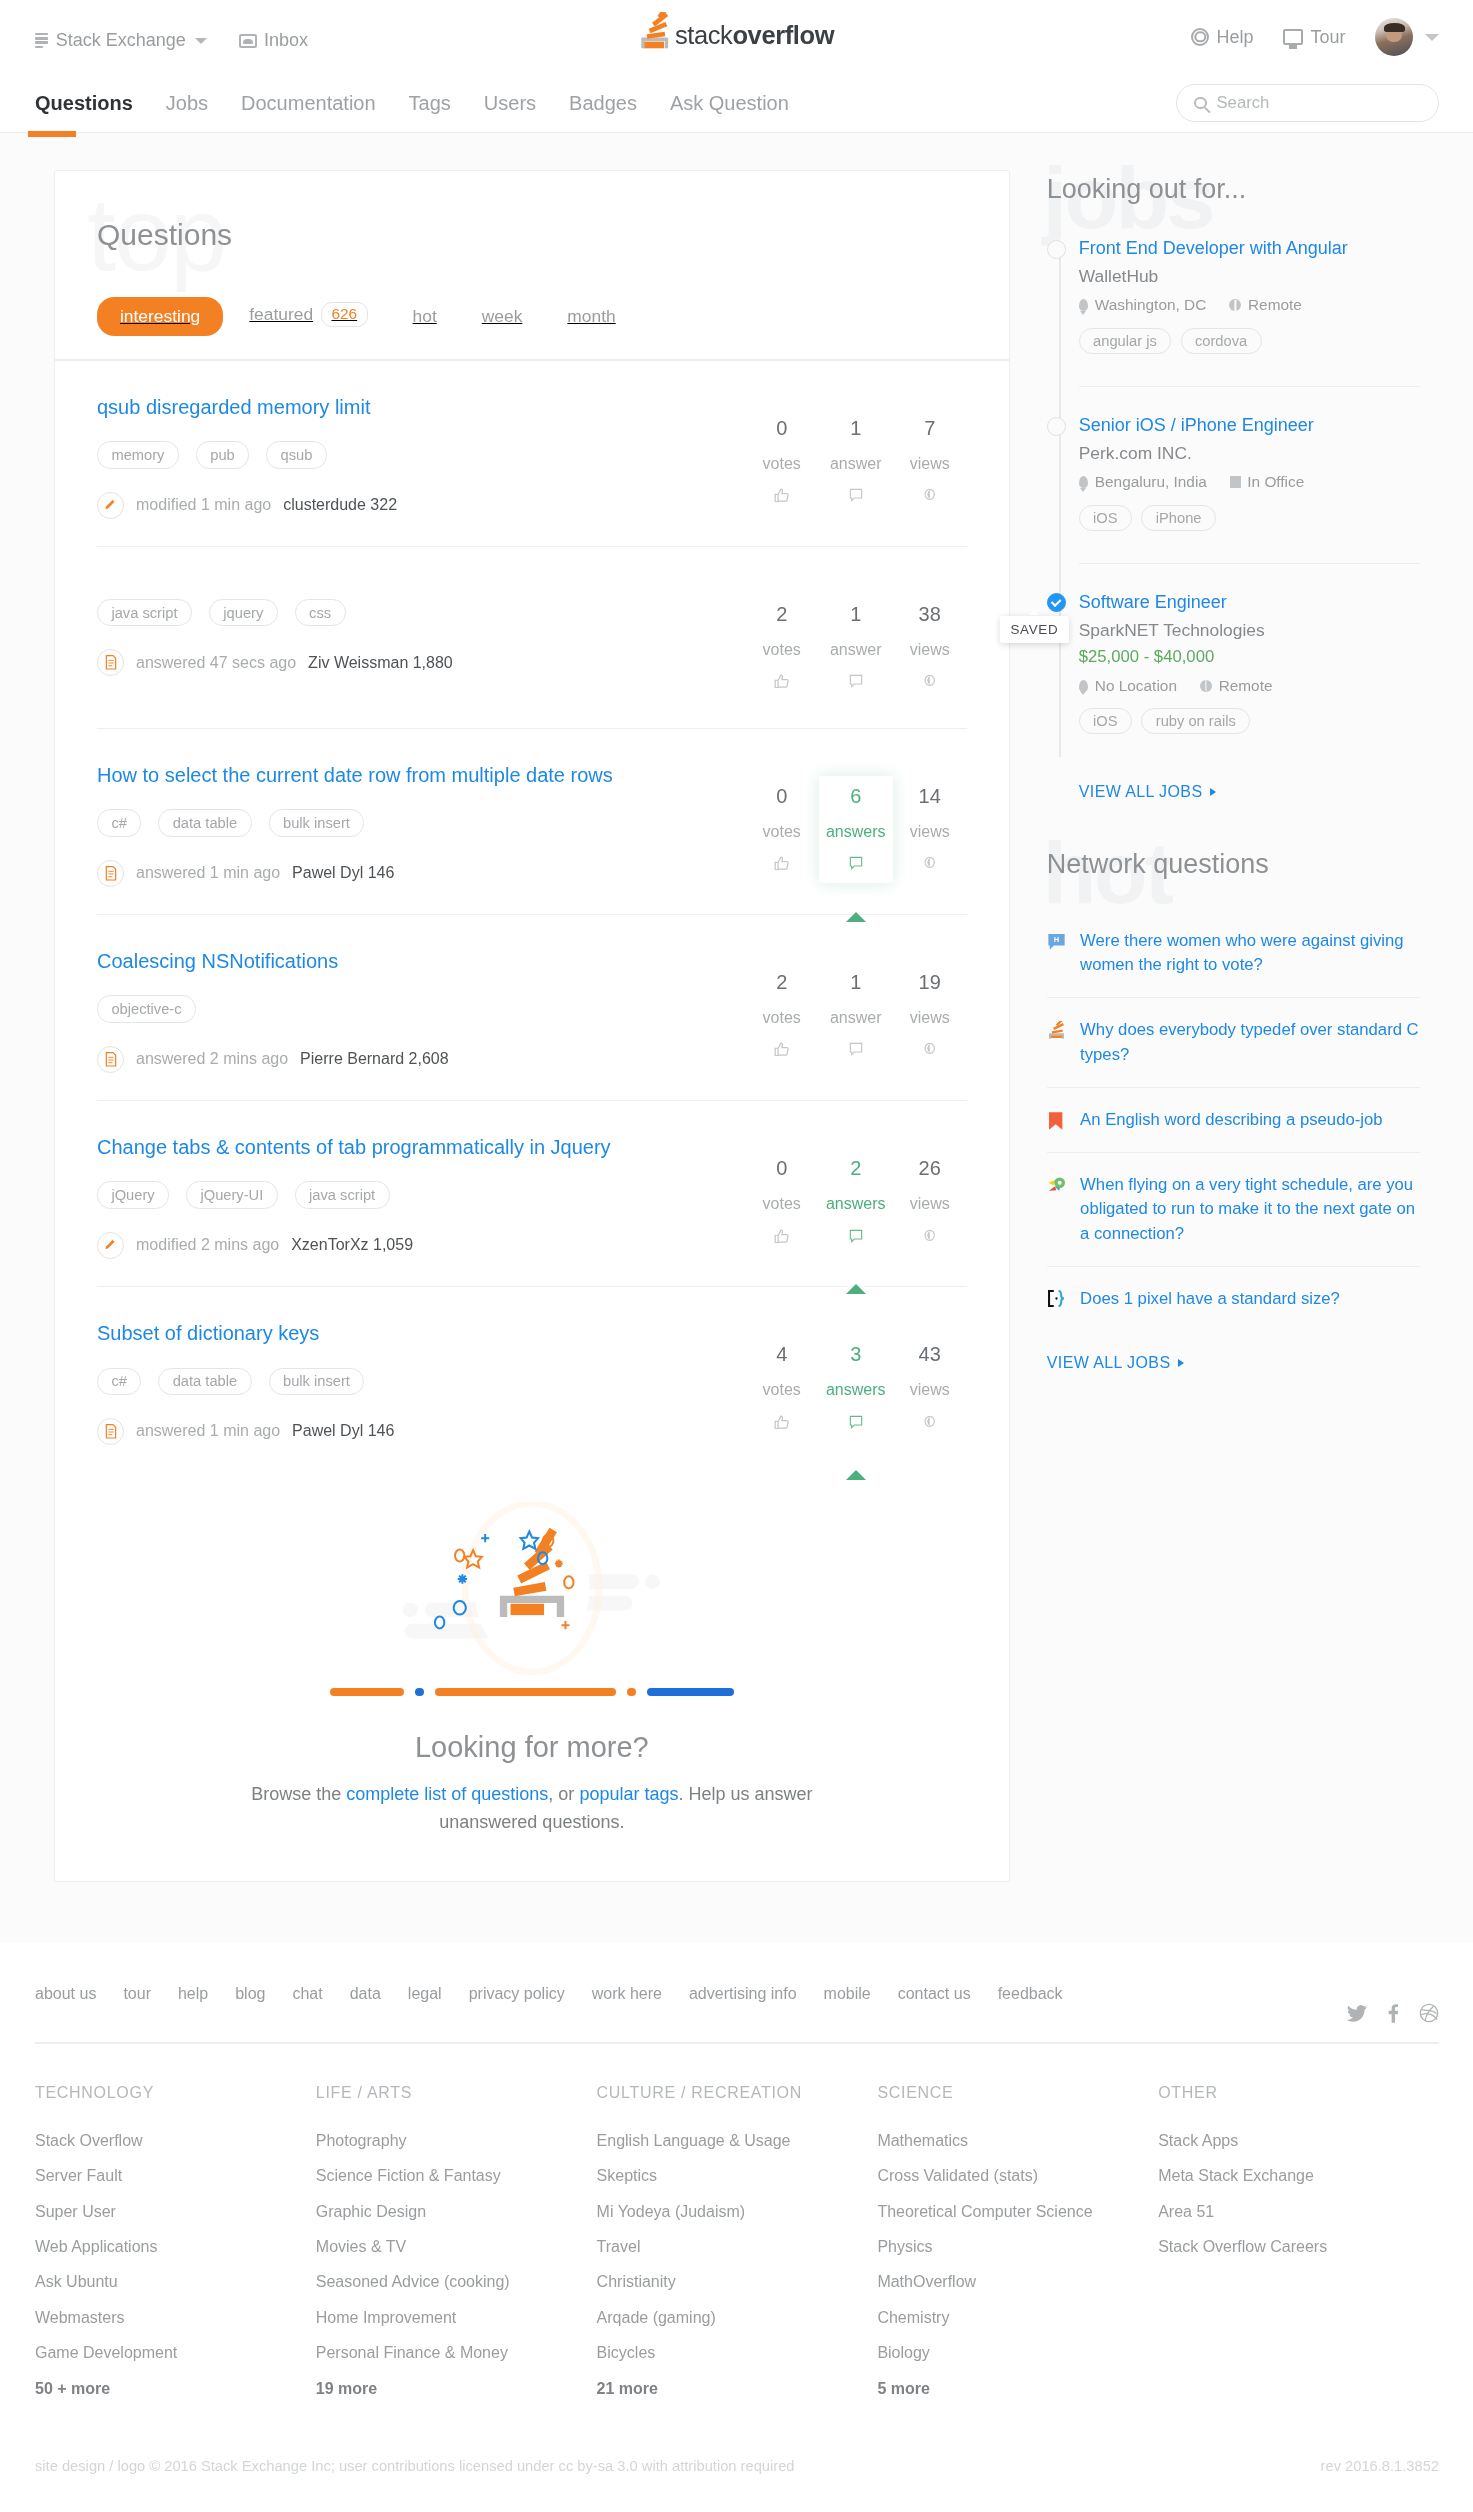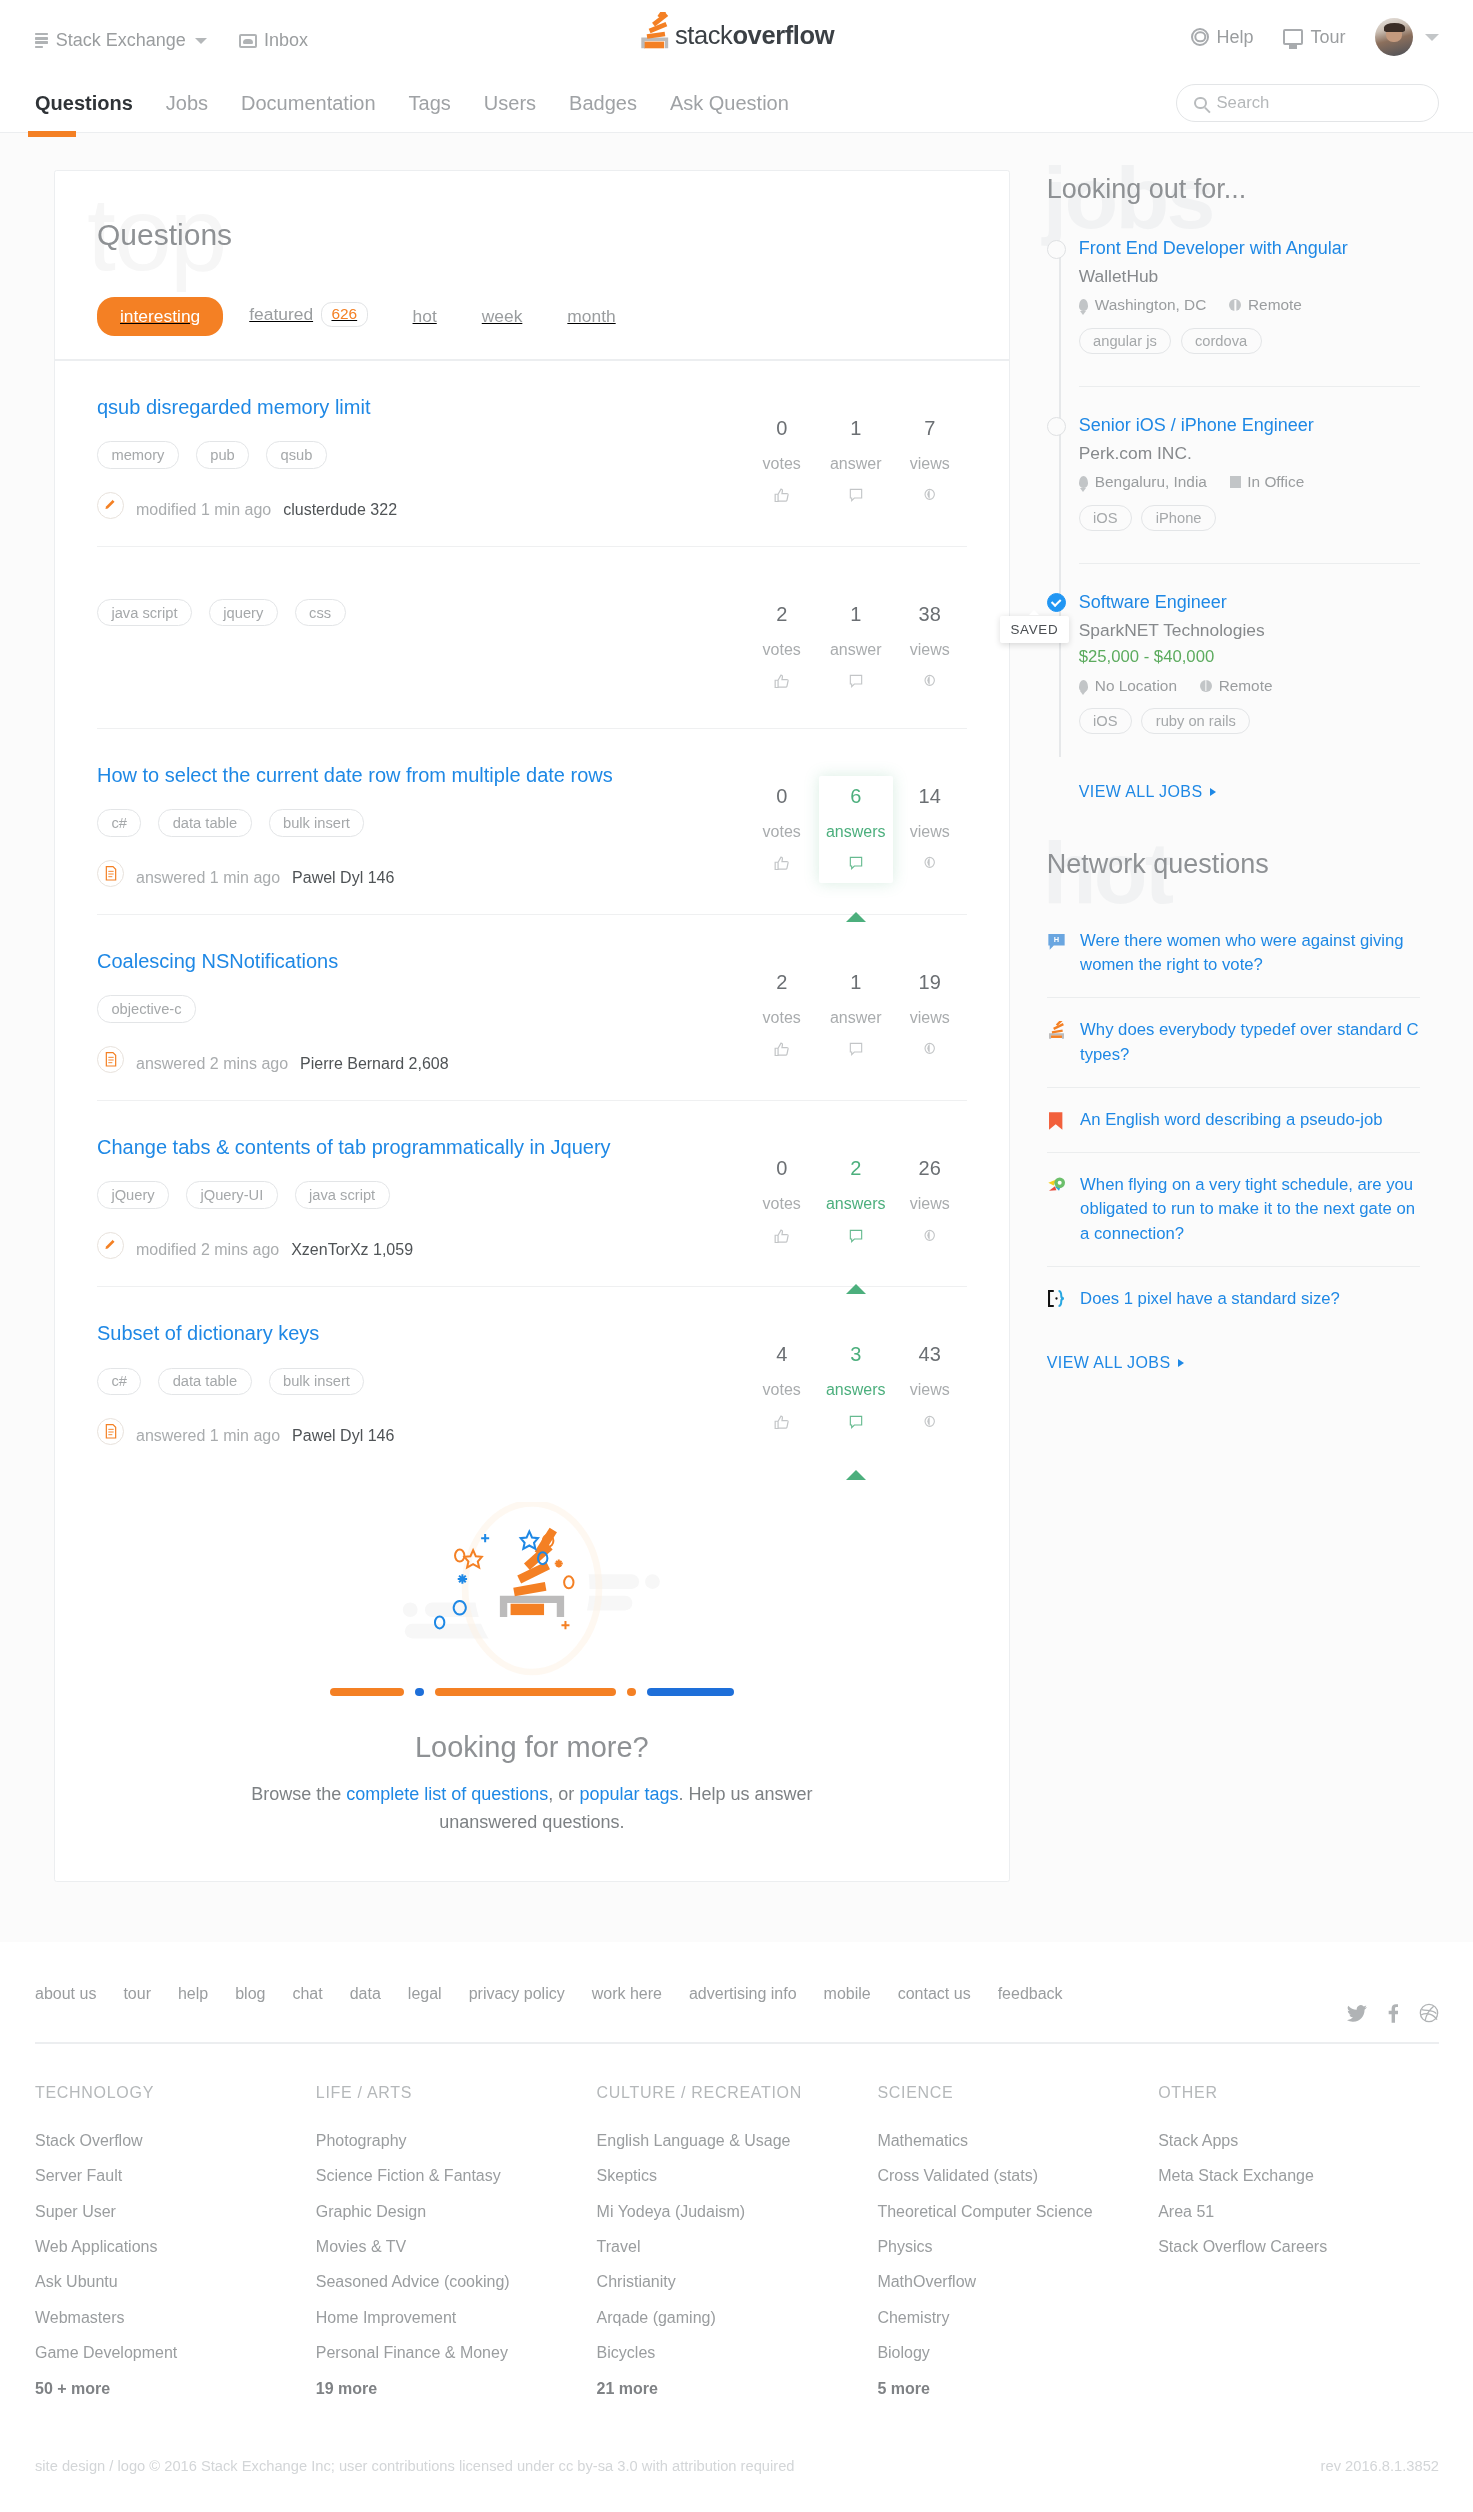--- a/index.html
+++ b/index.html
@@ -146,21 +146,21 @@
   .qleft { flex:1; min-width:0; padding-right: 27px;}
   .qtitle {
     font-size: 20px; color:#1e88e5; line-height: 1.42; cursor:pointer;
     max-width: 523px;
   }
   .qtags { display:flex; gap: 17px; margin-top: 20px; flex-wrap:wrap;}
   .qtag {
     border:1.3px solid #e3e5e7; border-radius:13.4px; color:#a5a8aa;
     font-size:14.7px; padding: 4.7px 13.4px; cursor:pointer; white-space:nowrap;
   }
-  .qmeta { display:flex; align-items:flex-end; gap:12px; margin-top: 23px; }
+  .qmeta { display:flex; align-items:center; gap:12px; margin-top: 23px; }
   .meta-badge {
     width:27px;height:27px;border-radius:50%;border:1.3px solid #e8e2dc;
     display:flex;align-items:center;justify-content:center;flex:none;background:#fff;
   }
   .meta-text { font-size:16px; color:#a9acae; }
   .meta-user { font-size:16px; color:#4f5356;}
 
   .qstats { display:flex; gap:0; flex:none; padding-top: 14.7px;}
   .stat {
     width: 74px; text-align:center; display:flex; flex-direction:column;
@@ -409,20 +409,30 @@
     </div>
           </div>
           <div class="qsep"></div>
           <div class="qrow">
     <div class="qflex">
       <div class="qleft">
         <div class="qtags">
           <span class="qtag">java script</span>
                   <span class="qtag">jquery</span>
                   <span class="qtag">css</span>
+        </div>
+        <div class="qmeta">
+          <span class="meta-badge">
+                    <svg width="12" height="14.7" viewBox="0 0 18 22" fill="none" stroke="#f48024" stroke-width="1.8">
+                      <path d="M2 1h10l4 4v16H2z"></path>
+                      <path d="M5 8h8M5 12h8M5 16h6" stroke-width="1.4"></path>
+                    </svg>
+                  </span>
+          <span class="meta-text">answered 47 secs ago</span>
+          <span class="meta-user">Ziv Weissman 1,880</span>
         </div>
       </div>
       <div class="qstats">
         <div class="stat">
           <span class="num">2</span>
           <span class="lab">votes</span>
           <span class="ic"><svg width="17.4" height="17.4" viewBox="0 0 24 24" fill="none" stroke="#b9bcbe" stroke-width="1.7">
                       <path d="M7 10v10H3V10zM7 10l4-7c1.4 0 2.2 1 2 2.3L12.4 9H19c1.2 0 2 .9 1.8 2l-1.5 7c-.2.9-1 1.6-2 1.6H7"></path>
                     </svg></span>
         </div>

